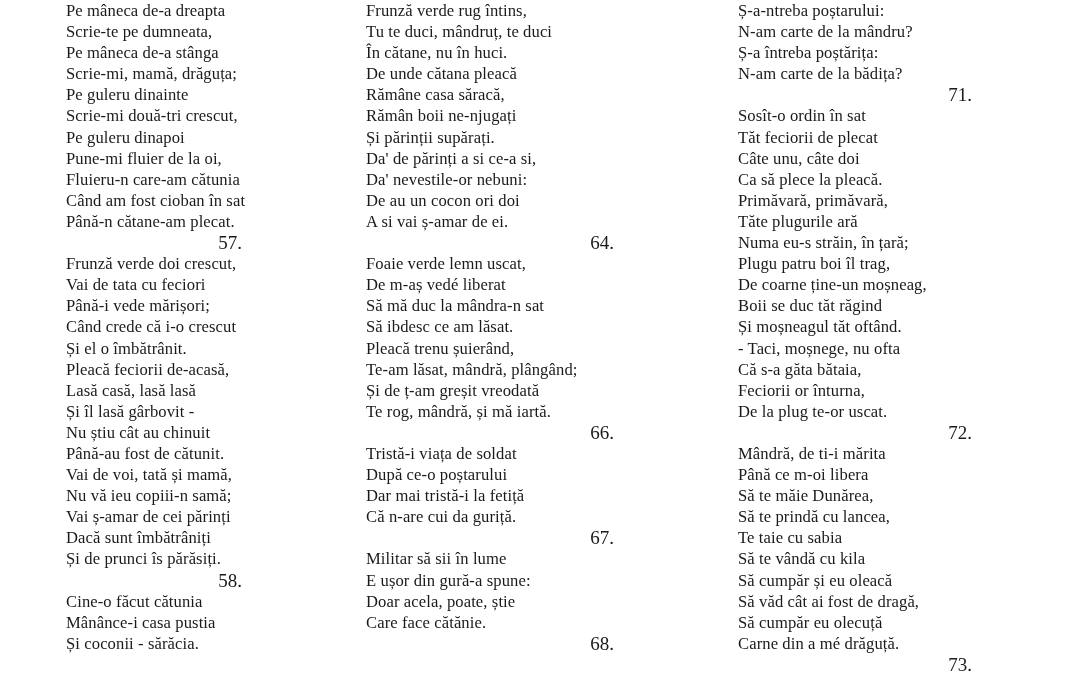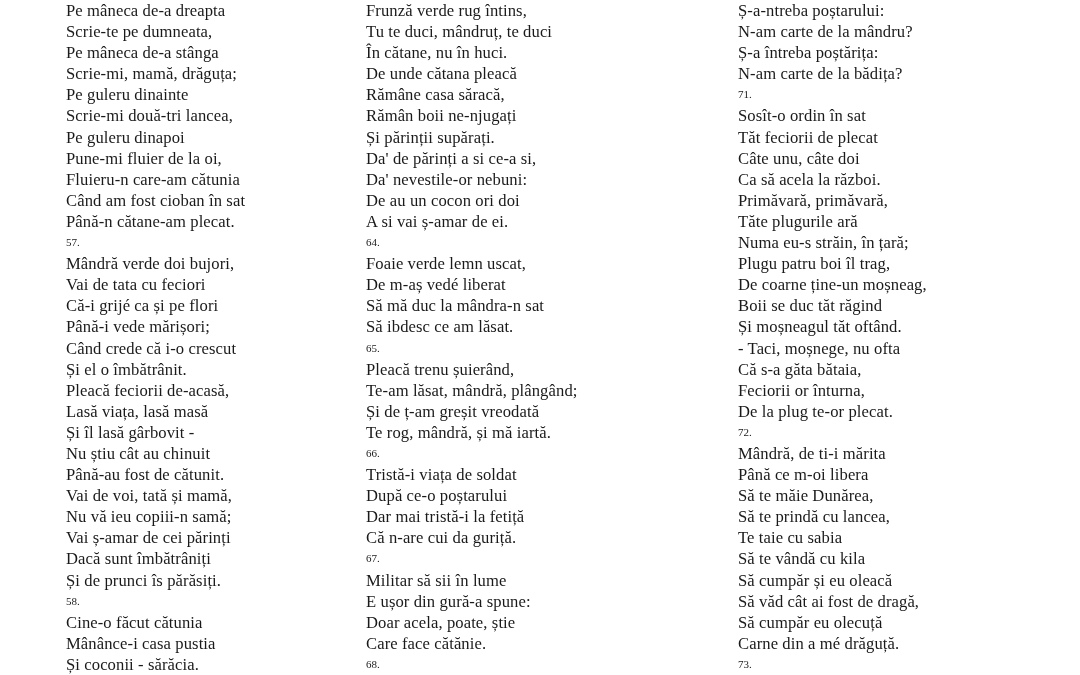--- a/index.html
+++ b/index.html
@@ -37,58 +37,57 @@
   .col-2 { padding-left: 6px;  padding-right: 6px; }
   .col-3 { padding-left: 18px; padding-right: 4px; }
 
   .line {
     font-size: 16.6px;
     line-height: 21.1px;
     white-space: pre;
     letter-spacing: 0.1px;
   }
   .num {
-    font-size: 11px;
+    font-size: 19px;
     line-height: 21.1px;
-    text-align: left;
+    text-align: right;
     white-space: pre;
   }
   .col-1 .num { padding-right: 112px; }
   .col-2 .num { padding-right: 100px; }
   .col-3 .num { padding-right: 104px; }
 </style>
 </head>
 <body>
 
 <div class="page">
   <div class="columns">
 
     <div class="column col-1">
       <div class="line">Pe mâneca de-a dreapta</div>
       <div class="line">Scrie-te pe dumneata,</div>
       <div class="line">Pe mâneca de-a stânga</div>
       <div class="line">Scrie-mi, mamă, drăguța;</div>
       <div class="line">Pe guleru dinainte</div>
-      <div class="line">Scrie-mi două-tri lancea,</div>
+      <div class="line">Scrie-mi două-tri crescut,</div>
       <div class="line">Pe guleru dinapoi</div>
       <div class="line">Pune-mi fluier de la oi,</div>
       <div class="line">Fluieru-n care-am cătunia</div>
       <div class="line">Când am fost cioban în sat</div>
       <div class="line">Până-n cătane-am plecat.</div>
 
       <div class="num">57.</div>
 
-      <div class="line">Mândră verde doi bujori,</div>
+      <div class="line">Frunză verde doi crescut,</div>
       <div class="line">Vai de tata cu feciori</div>
-      <div class="line">Că-i grijé ca și pe flori</div>
       <div class="line">Până-i vede mărișori;</div>
       <div class="line">Când crede că i-o crescut</div>
       <div class="line">Și el o îmbătrânit.</div>
       <div class="line">Pleacă feciorii de-acasă,</div>
-      <div class="line">Lasă viața, lasă masă</div>
+      <div class="line">Lasă casă, lasă lasă</div>
       <div class="line">Și îl lasă gârbovit -</div>
       <div class="line">Nu știu cât au chinuit</div>
       <div class="line">Până-au fost de cătunit.</div>
       <div class="line">Vai de voi, tată și mamă,</div>
       <div class="line">Nu vă ieu copiii-n samă;</div>
       <div class="line">Vai ș-amar de cei părinți</div>
       <div class="line">Dacă sunt îmbătrâniți</div>
       <div class="line">Și de prunci îs părăsiți.</div>
 
       <div class="num">58.</div>
@@ -112,21 +111,20 @@
       <div class="line">De au un cocon ori doi</div>
       <div class="line">A si vai ș-amar de ei.</div>
 
       <div class="num">64.</div>
 
       <div class="line">Foaie verde lemn uscat,</div>
       <div class="line">De m-aș vedé liberat</div>
       <div class="line">Să mă duc la mândra-n sat</div>
       <div class="line">Să ibdesc ce am lăsat.</div>
 
-      <div class="num">65.</div>
 
       <div class="line">Pleacă trenu șuierând,</div>
       <div class="line">Te-am lăsat, mândră, plângând;</div>
       <div class="line">Și de ț-am greșit vreodată</div>
       <div class="line">Te rog, mândră, și mă iartă.</div>
 
       <div class="num">66.</div>
 
       <div class="line">Tristă-i viața de soldat</div>
       <div class="line">După ce-o poștarului</div>
@@ -148,32 +146,32 @@
       <div class="line">Ș-a-ntreba poștarului:</div>
       <div class="line">N-am carte de la mândru?</div>
       <div class="line">Ș-a întreba poștărița:</div>
       <div class="line">N-am carte de la bădița?</div>
 
       <div class="num">71.</div>
 
       <div class="line">Sosît-o ordin în sat</div>
       <div class="line">Tăt feciorii de plecat</div>
       <div class="line">Câte unu, câte doi</div>
-      <div class="line">Ca să acela la război.</div>
+      <div class="line">Ca să plece la pleacă.</div>
       <div class="line">Primăvară, primăvară,</div>
       <div class="line">Tăte plugurile ară</div>
       <div class="line">Numa eu-s străin, în țară;</div>
       <div class="line">Plugu patru boi îl trag,</div>
       <div class="line">De coarne ține-un moșneag,</div>
       <div class="line">Boii se duc tăt răgind</div>
       <div class="line">Și moșneagul tăt oftând.</div>
       <div class="line">- Taci, moșnege, nu ofta</div>
       <div class="line">Că s-a găta bătaia,</div>
       <div class="line">Feciorii or înturna,</div>
-      <div class="line">De la plug te-or plecat.</div>
+      <div class="line">De la plug te-or uscat.</div>
 
       <div class="num">72.</div>
 
       <div class="line">Mândră, de ti-i mărita</div>
       <div class="line">Până ce m-oi libera</div>
       <div class="line">Să te măie Dunărea,</div>
       <div class="line">Să te prindă cu lancea,</div>
       <div class="line">Te taie cu sabia</div>
       <div class="line">Să te vândă cu kila</div>
       <div class="line">Să cumpăr și eu oleacă</div>

